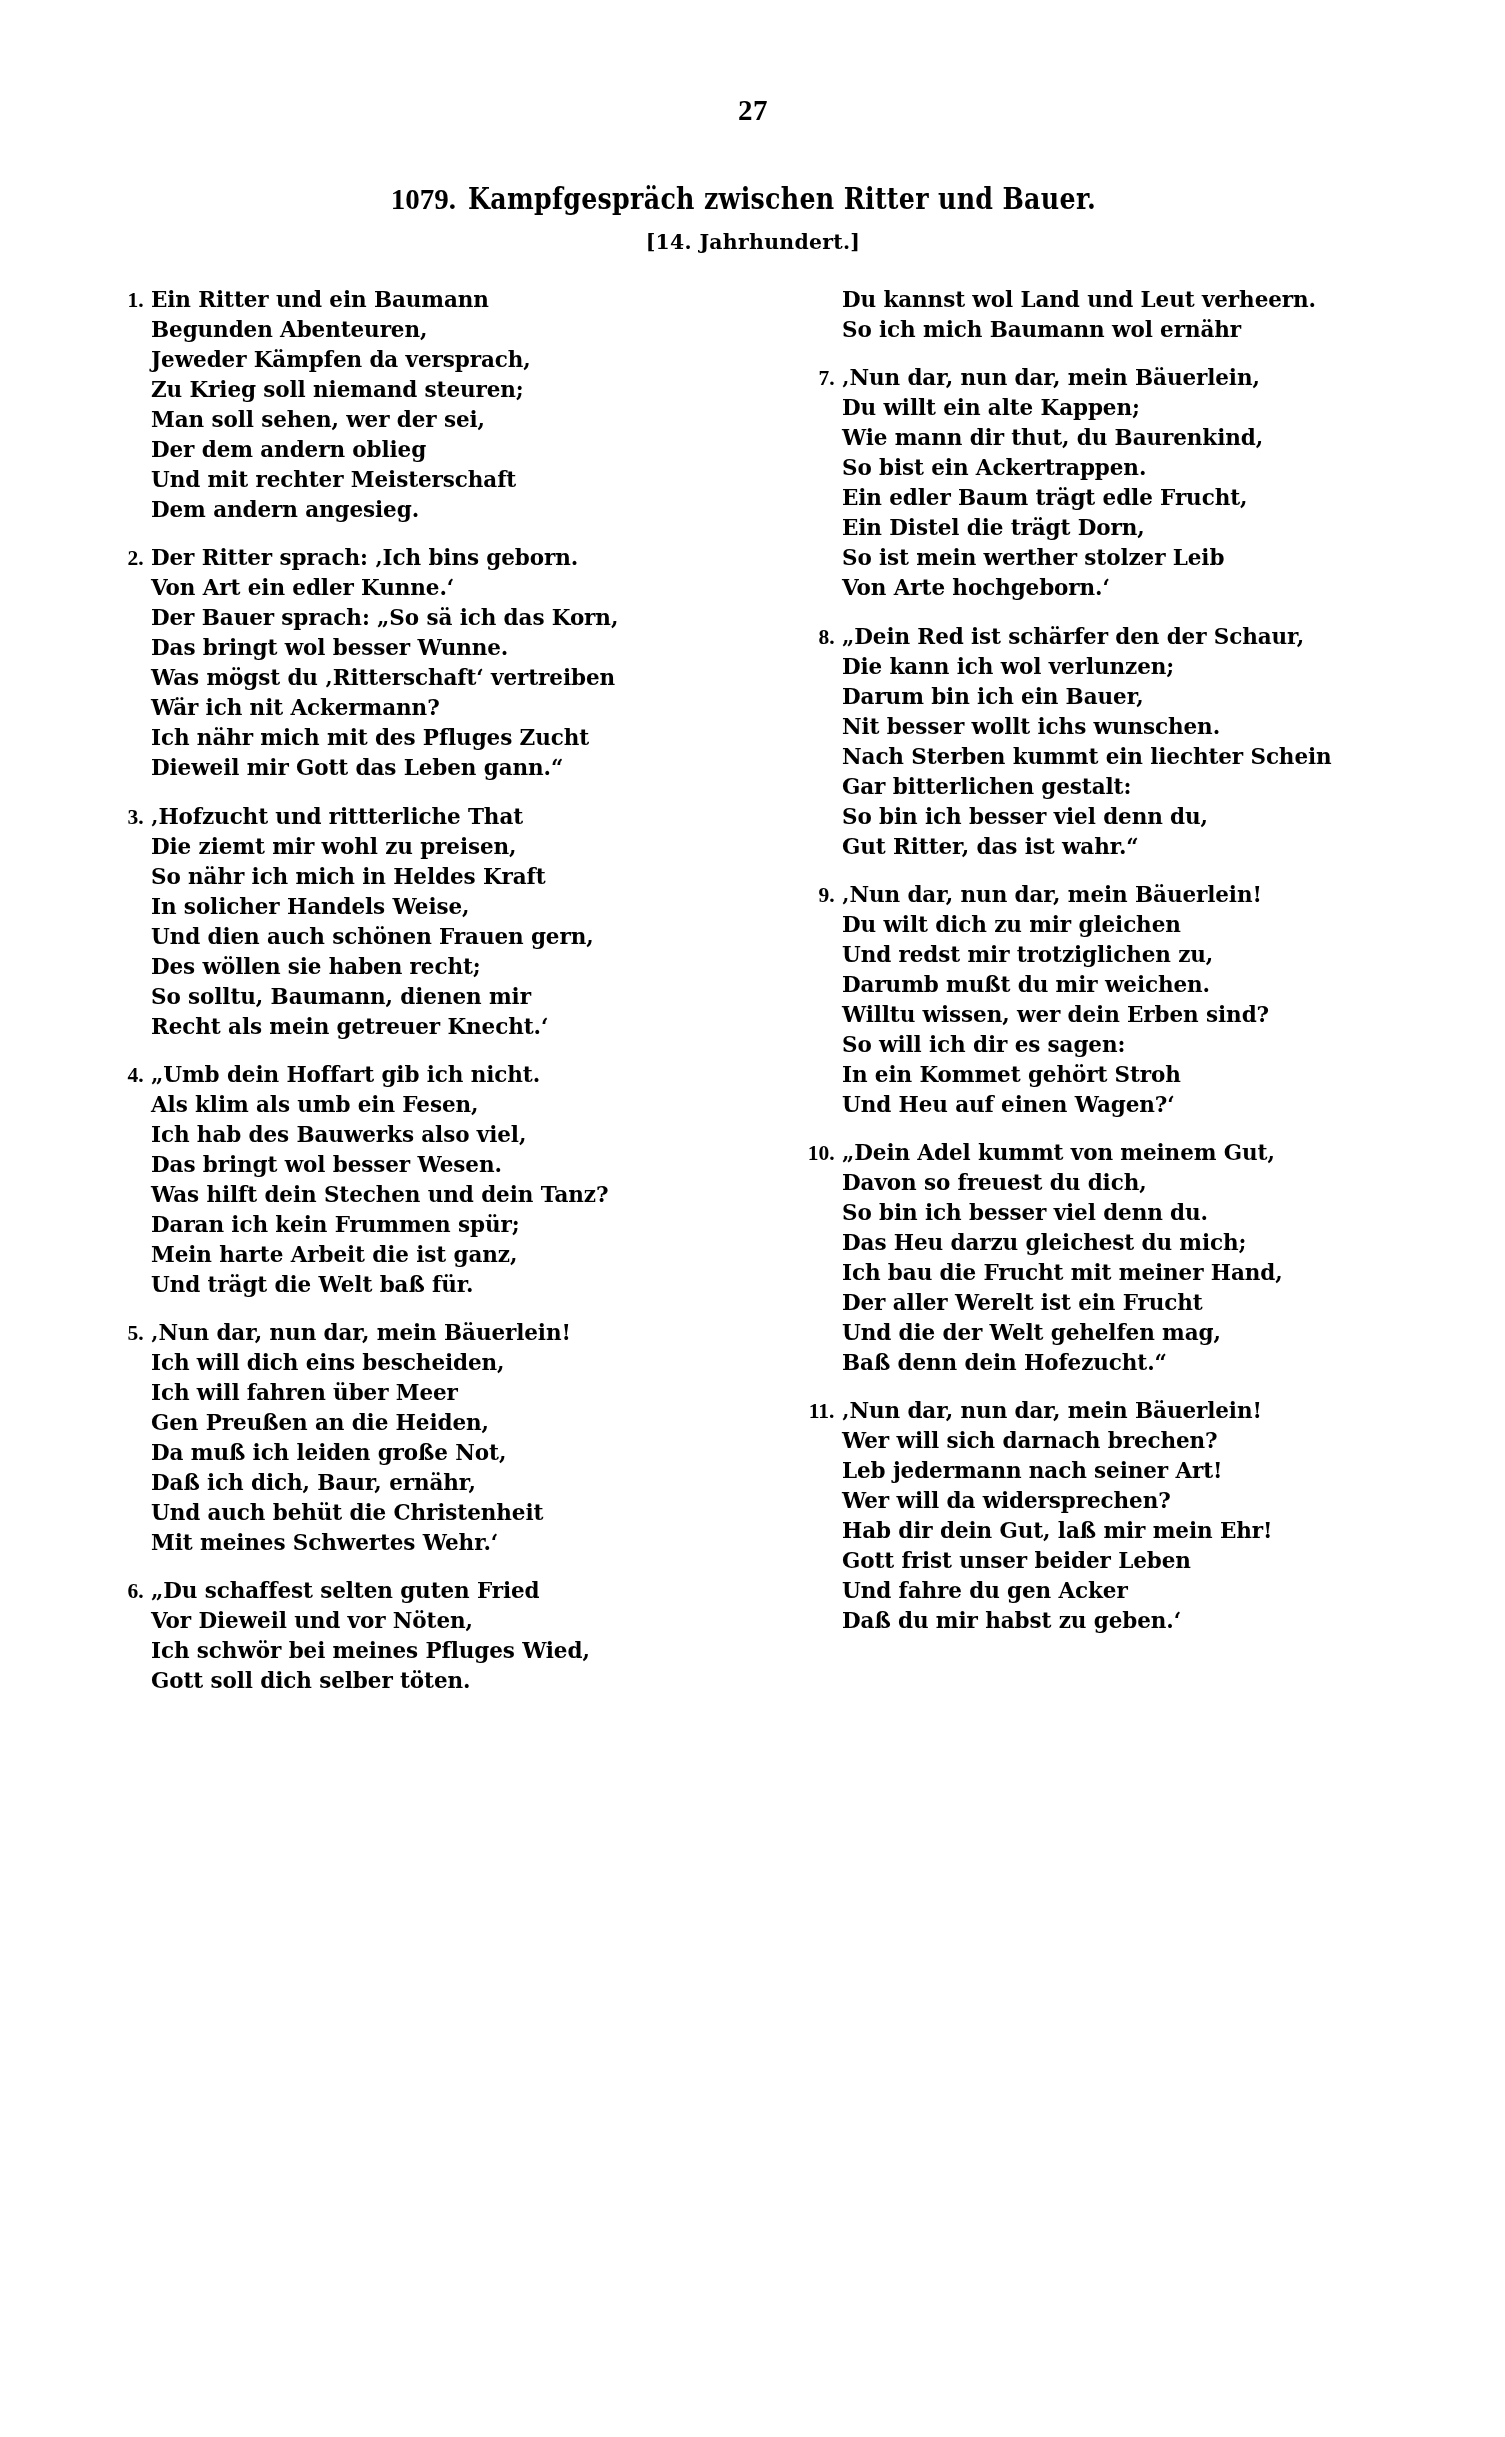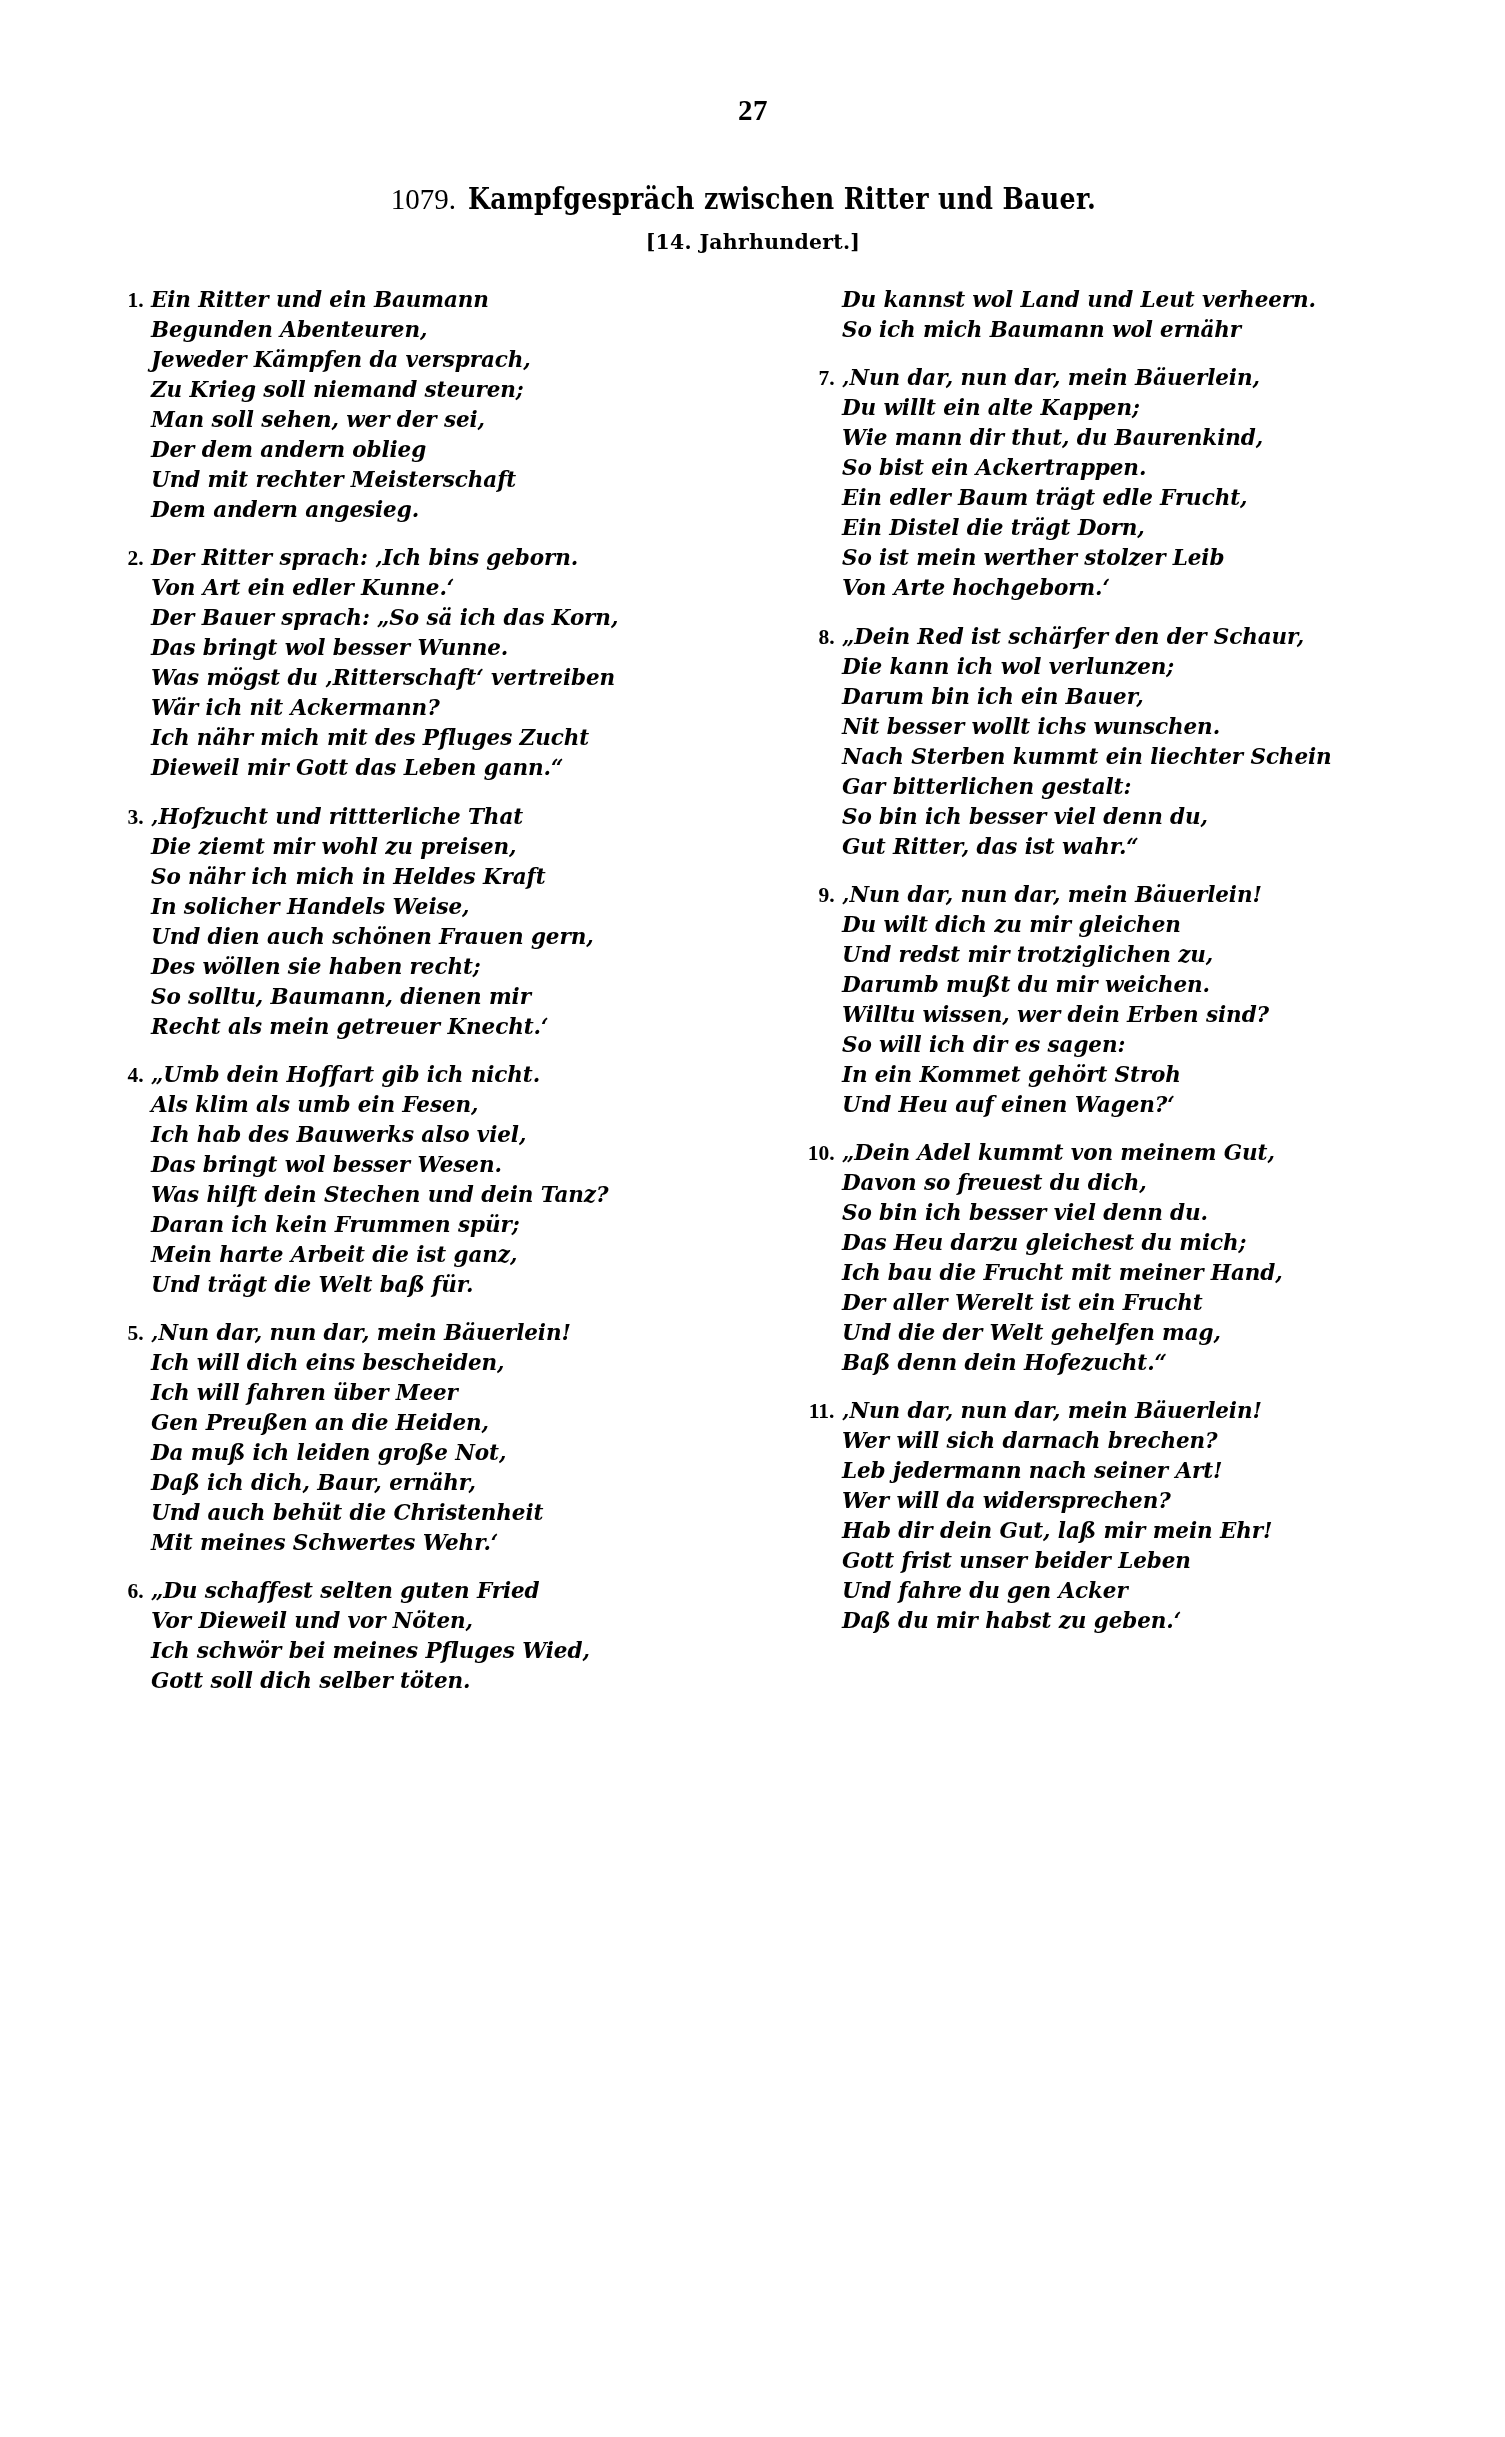--- a/index.html
+++ b/index.html
@@ -32,21 +32,21 @@
   }
   .title-row {
     display: flex;
     justify-content: center;
     align-items: baseline;
     margin-top: 55px;
     gap: 12px;
   }
   .title-num {
     font-family: "Liberation Serif", serif;
-    font-weight: normal;
+    font-weight: bold;
     font-size: 29px;
     letter-spacing: 0px;
   }
   .title-main {
     font-family: "DejaVu Serif", serif;
     font-weight: bold;
     font-size: 29px;
     letter-spacing: 0.3px;
     font-stretch: condensed;
     transform: scaleX(0.97);
@@ -92,21 +92,20 @@
     font-weight: normal;
   }
   .lines {
     flex: 1 1 auto;
     font-family: "DejaVu Serif", serif;
     font-weight: bold;
     font-size: 21.5px;
     line-height: 30px;
     letter-spacing: -0.1px;
     white-space: pre-wrap;
-    font-style: italic;
   }
   .lines .ln {
     display: block;
     white-space: pre;
   }
   .col-right .stanza-num {
     width: 54px;
   }
 </style>
 </head>

